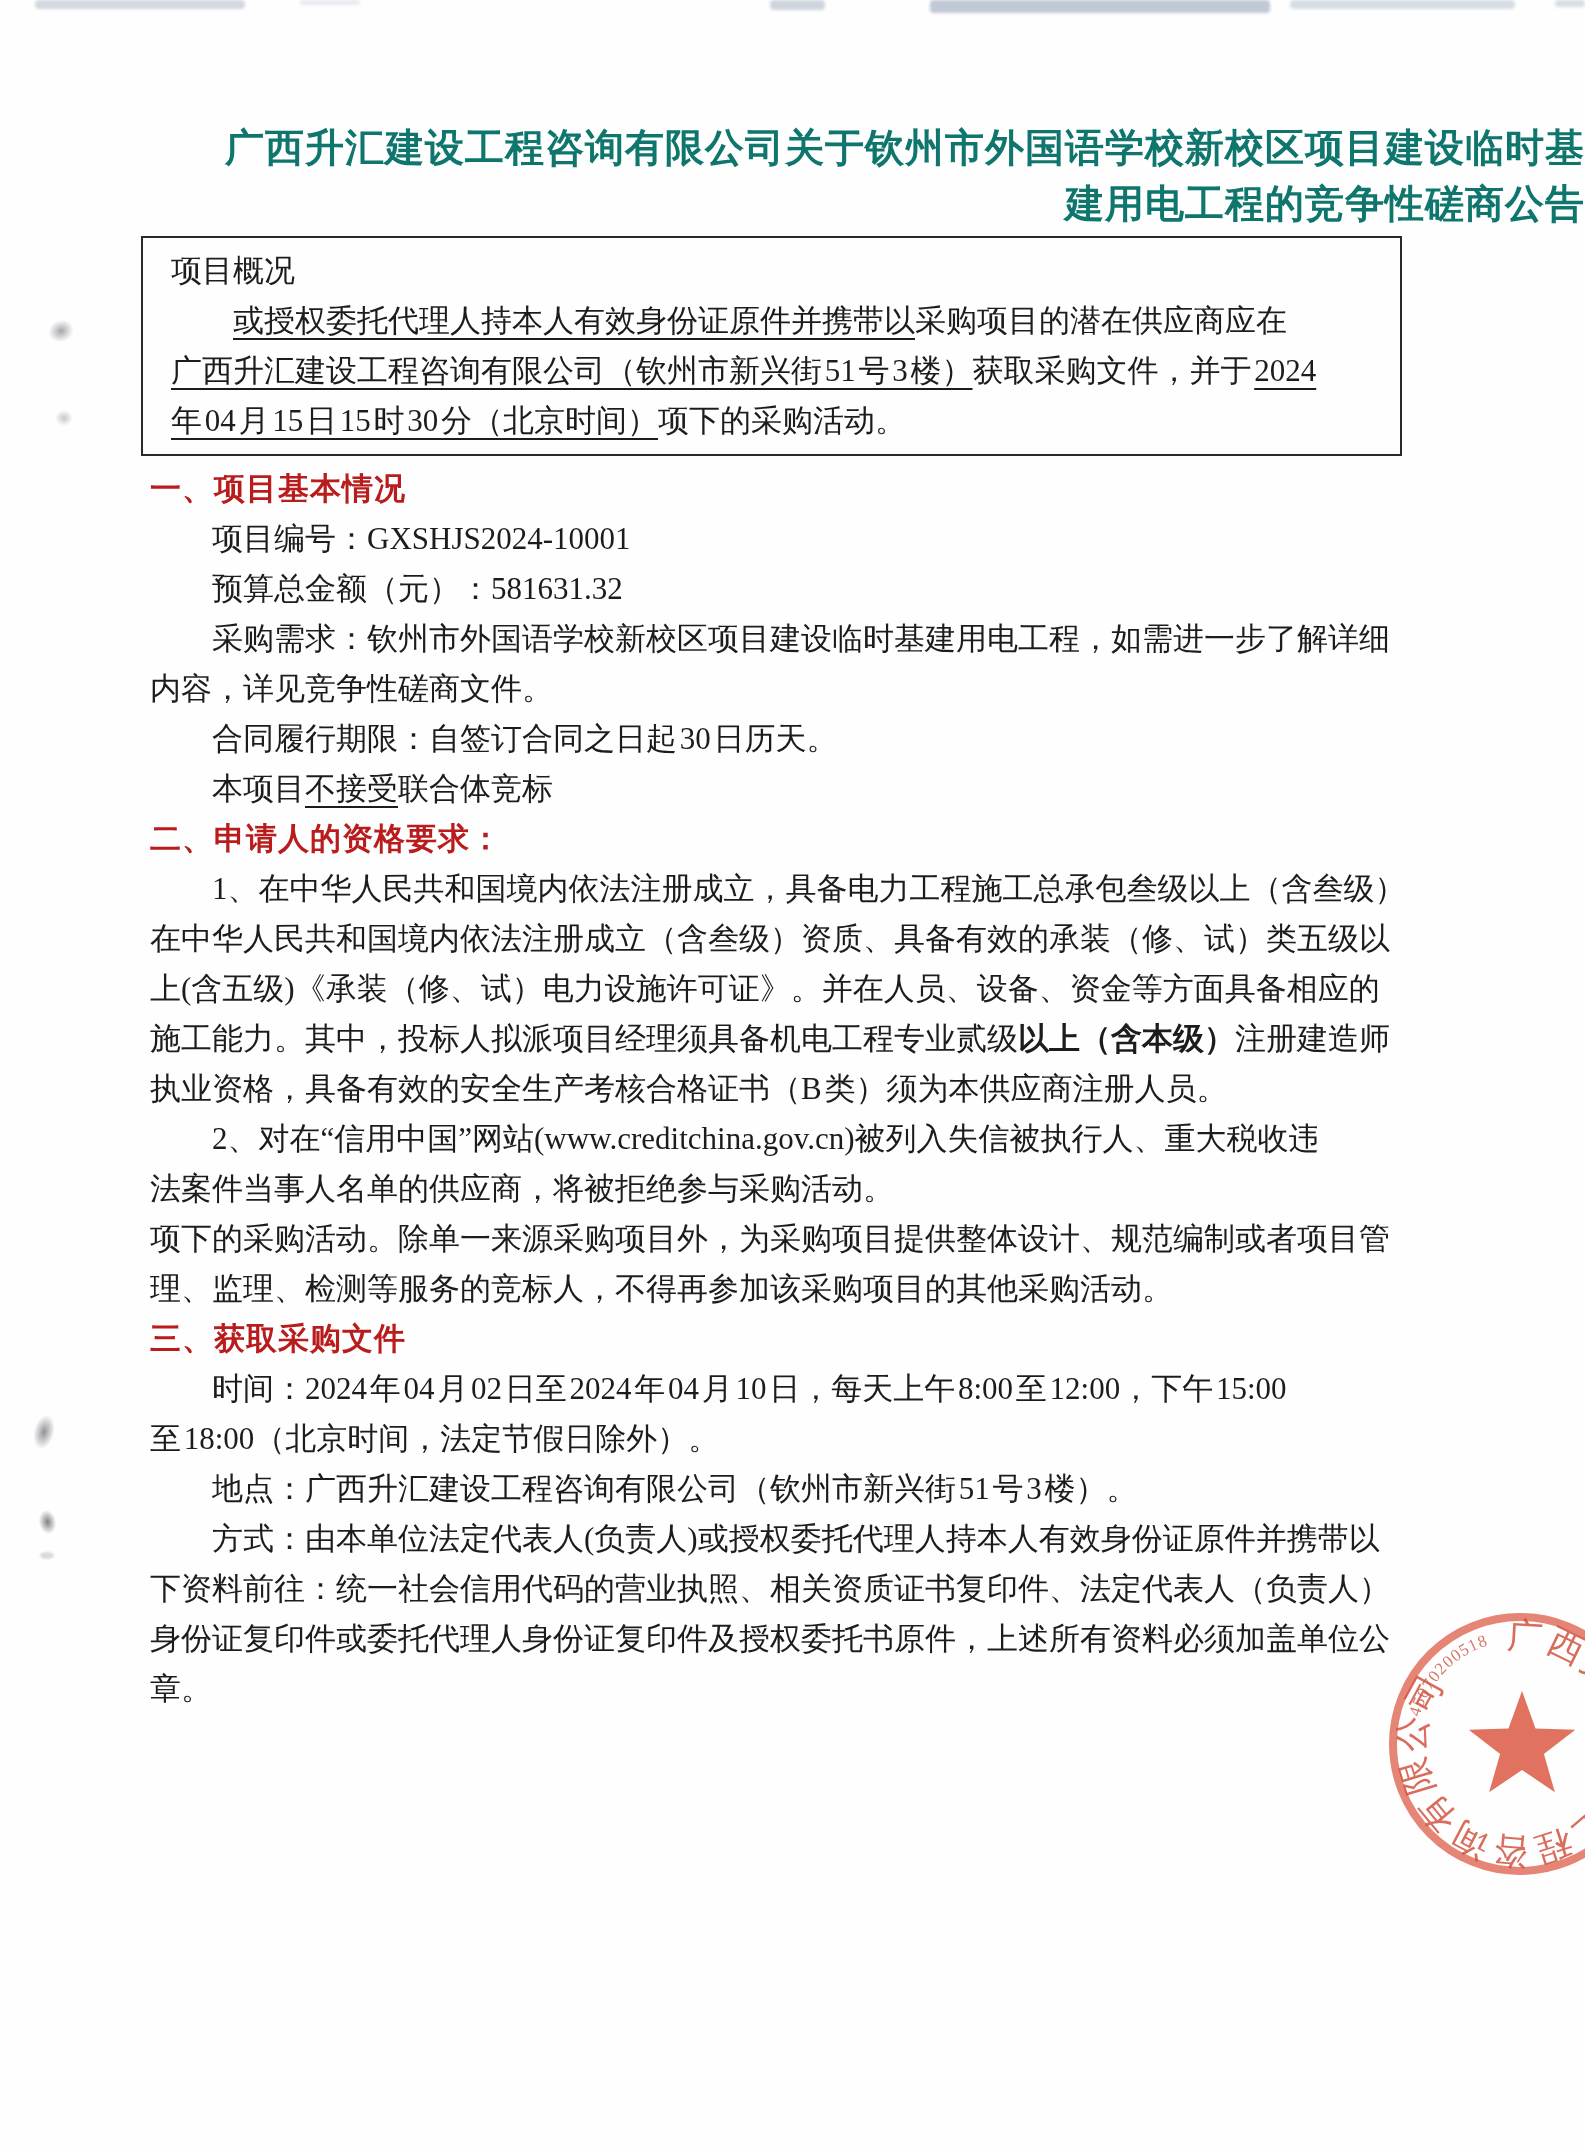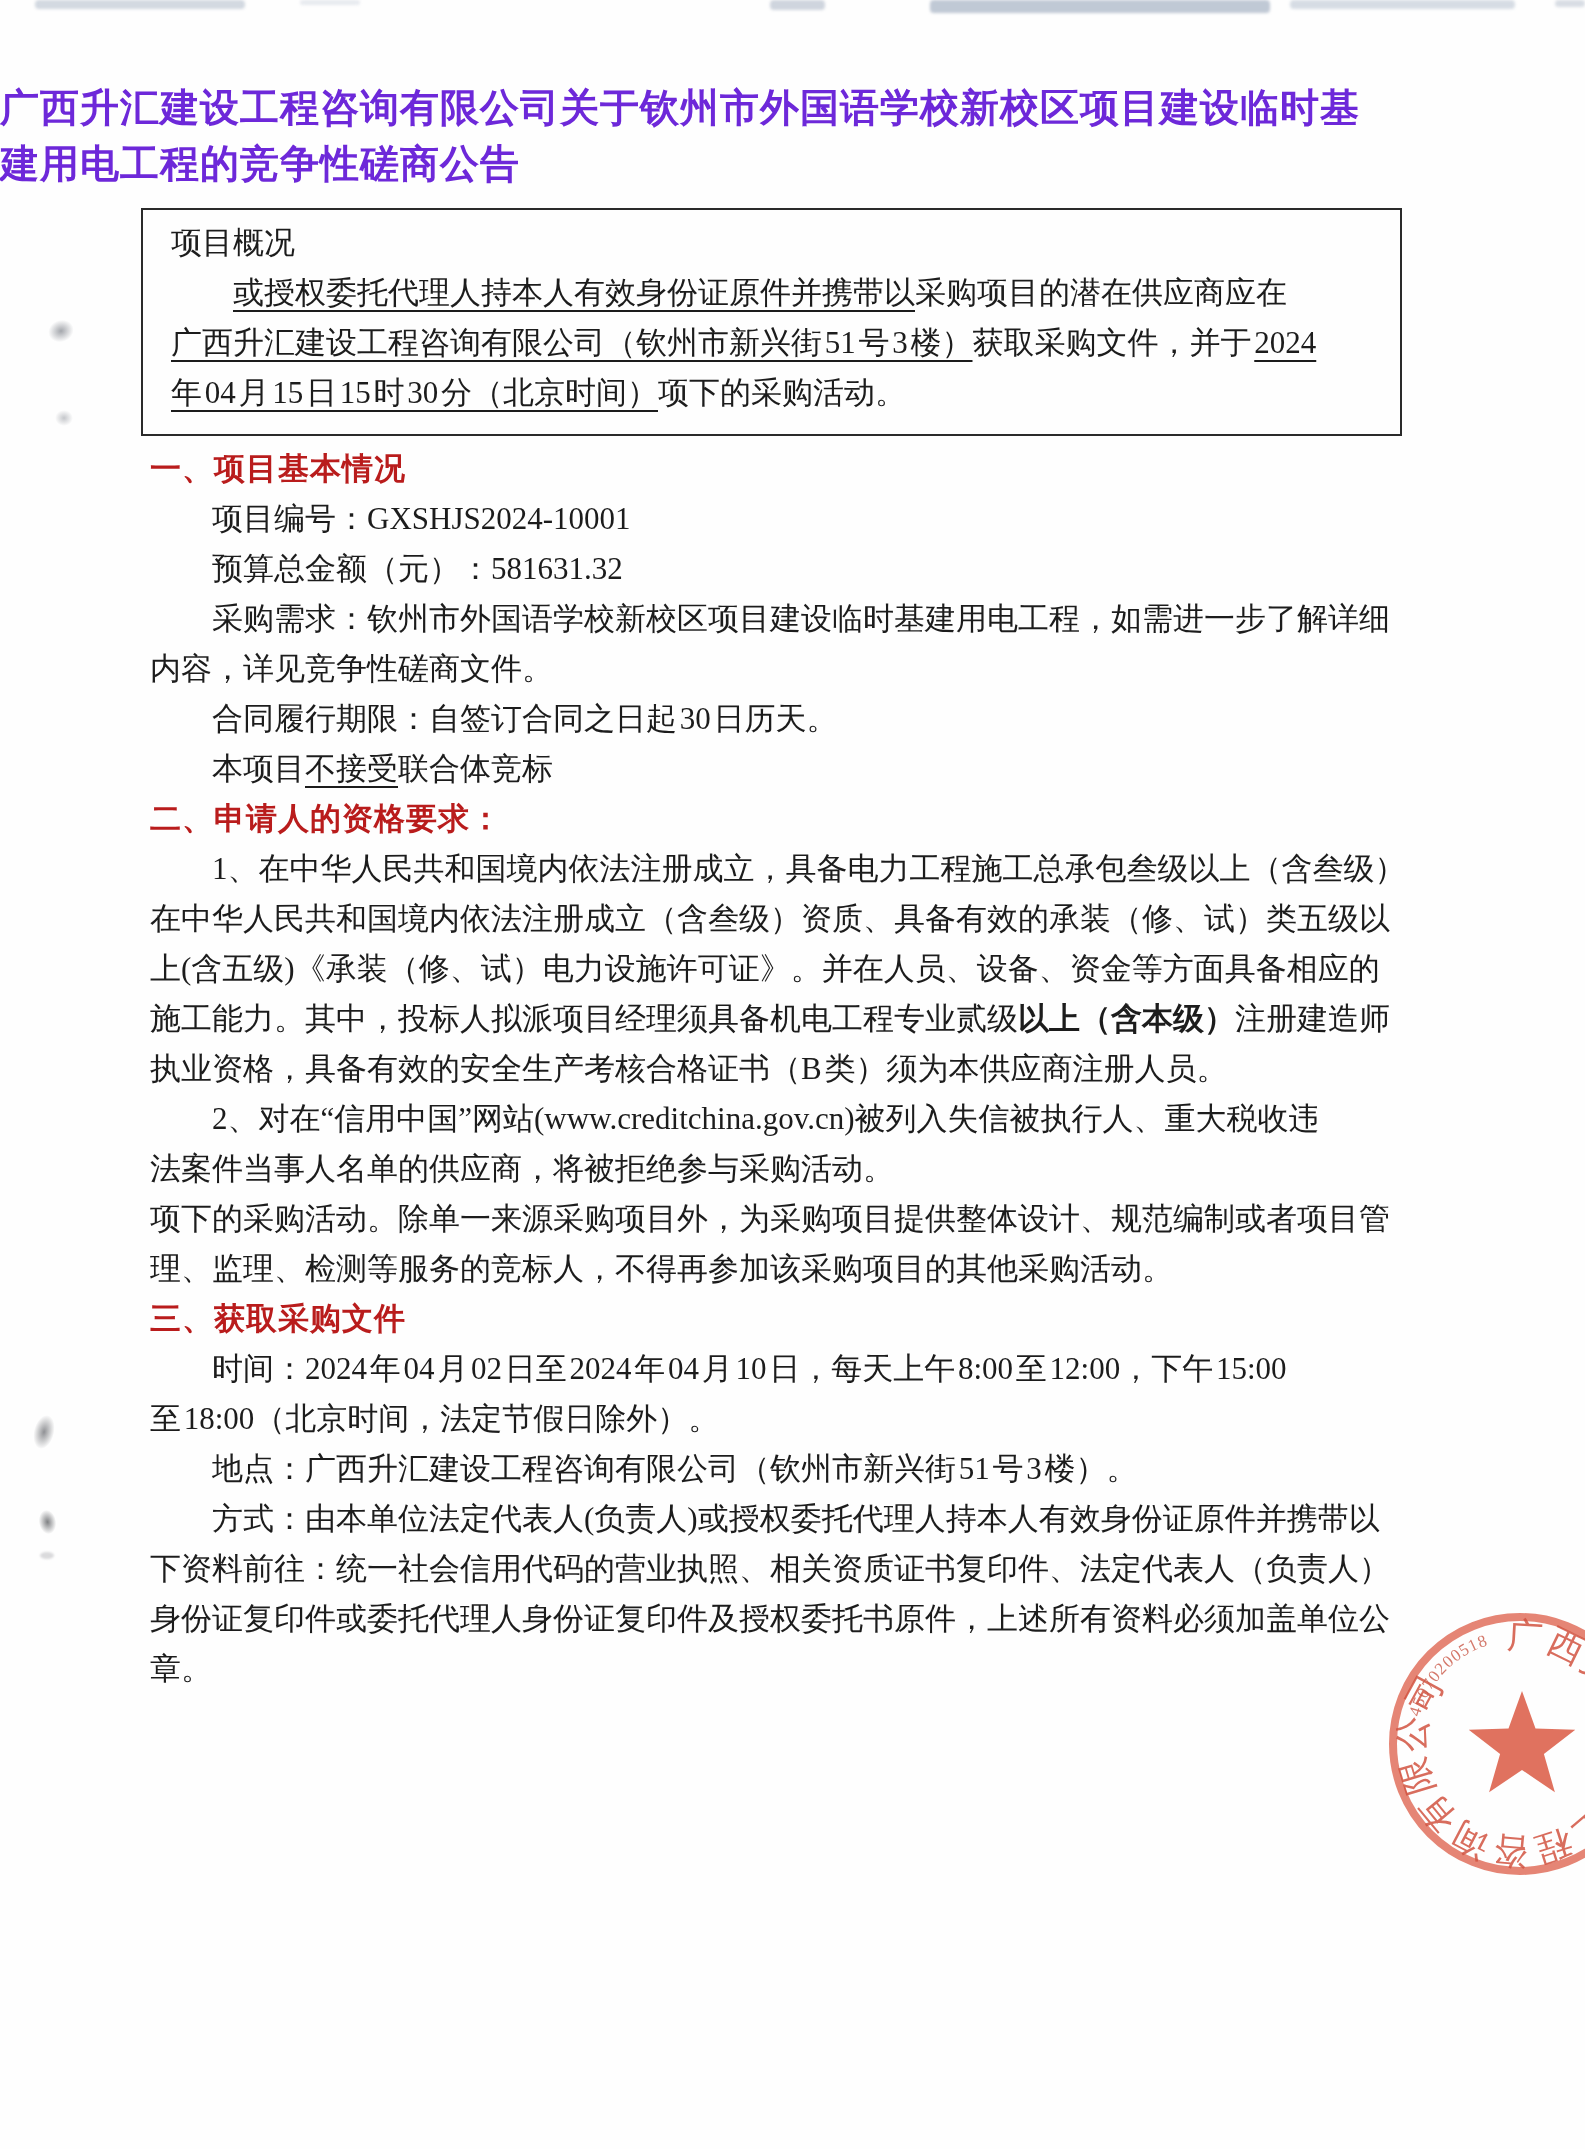--- a/index.html
+++ b/index.html
@@ -21,36 +21,36 @@
   .ta6{left:1555px;width:30px;height:7px;background:rgba(160,172,190,.4);}
   
   .sm{position:absolute;border-radius:50%;}
   .sm1{left:48px;top:320px;width:26px;height:22px;background:radial-gradient(ellipse,rgba(90,95,105,.55),rgba(90,95,105,0) 70%);transform:rotate(-20deg);}
   .sm2{left:55px;top:410px;width:18px;height:16px;background:radial-gradient(ellipse,rgba(110,115,125,.4),rgba(110,115,125,0) 70%);}
   .sm3{left:34px;top:1415px;width:20px;height:34px;background:radial-gradient(ellipse,rgba(70,72,78,.6),rgba(70,72,78,0) 72%);transform:rotate(14deg);}
   .sm4{left:39px;top:1510px;width:17px;height:24px;background:radial-gradient(ellipse,rgba(60,62,66,.65),rgba(60,62,66,0) 72%);transform:rotate(-10deg);}
   .sm5{left:40px;top:1552px;width:14px;height:7px;background:rgba(110,112,118,.25);filter:blur(1px);}
 
   .title{
-    padding-top:80px;
-    text-align:left;
+    padding-top:120px;
+    text-align:right;
     font-family:"Liberation Sans","DejaVu Sans",sans-serif;
     font-weight:700;
     font-size:39px;
     line-height:56px;
-    color:#6d28d9;
+    color:#0f766e;
     letter-spacing:1px;
   }
 
   .obox{
     box-sizing:border-box;
-    margin:16px 0 0 141px;
+    margin:4px 0 0 141px;
     width:1261px;
     border:2px solid #2a2a2a;
-    padding:8px 28px 16px 28px;
+    padding:8px 28px 8px 28px;
     font-size:31px;
     line-height:50px;
     word-spacing:-5px;
   }
   .bl{height:50px;white-space:nowrap;}
   .ind{padding-left:62px;}
 
   .docbody{
     margin:8px 0 0 150px;
     width:1370px;

